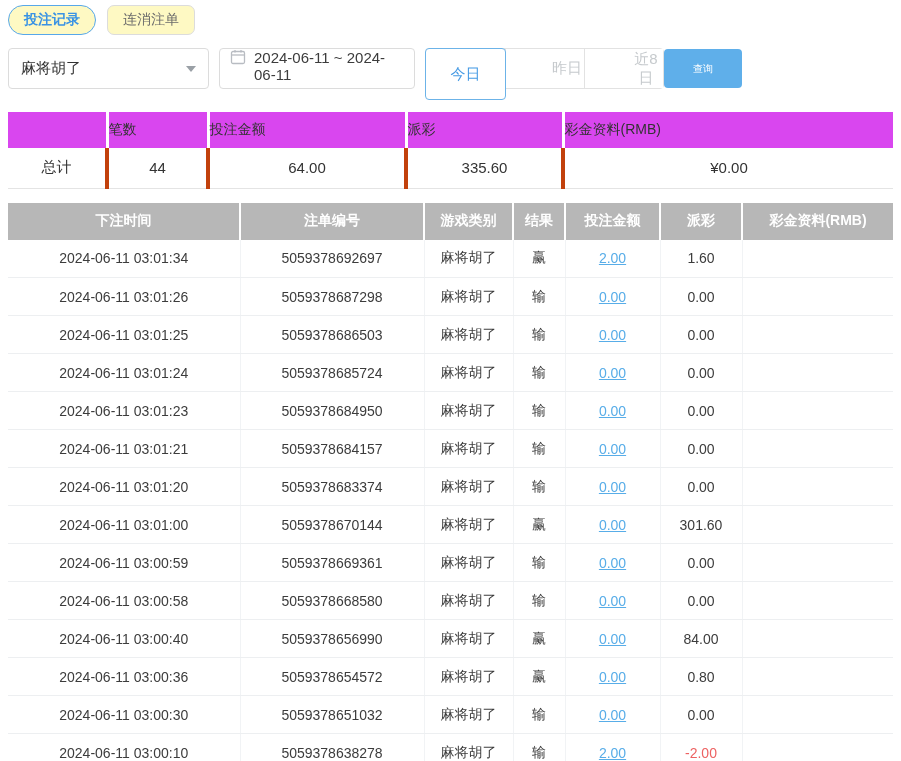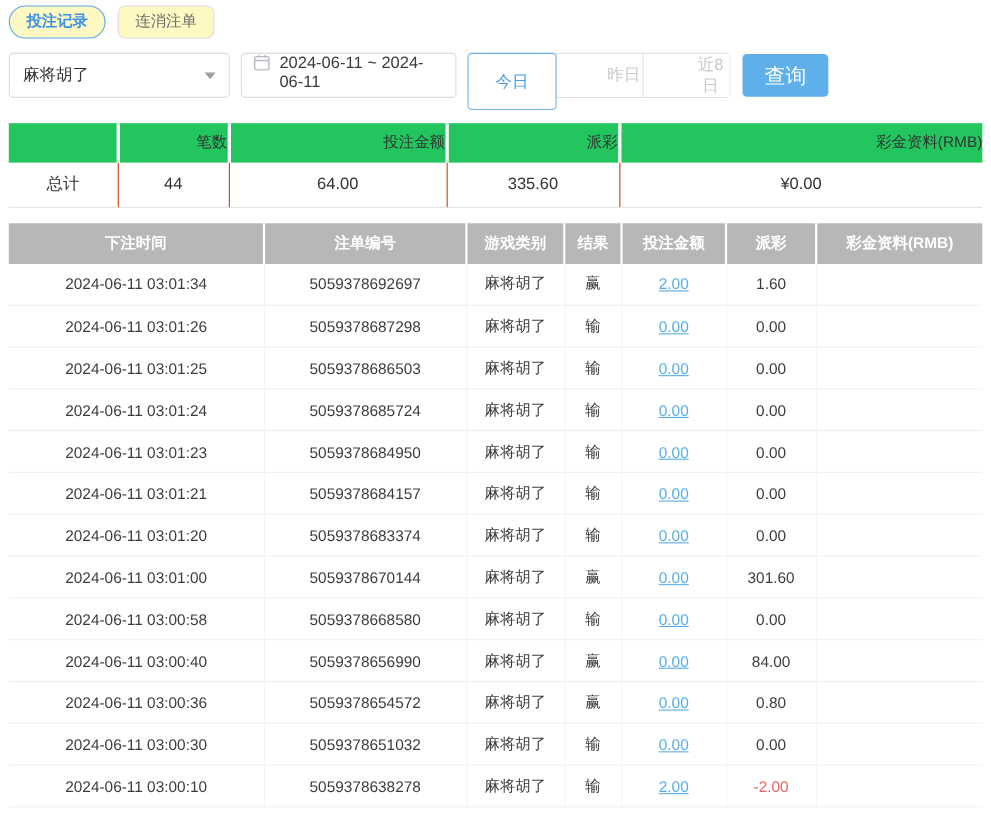--- a/index.html
+++ b/index.html
@@ -25,31 +25,31 @@
     display: flex; align-items: flex-start; padding: 0 10px; font-size: 15px; color: #3c3c3c;
     cursor: pointer; background: #fff; }
   .date-box svg { margin-right: 8px; flex: 0 0 auto; }
   .quick-group { margin-left: 10px; display: flex; height: 41px; border: 1px solid #e2e2e2;
     border-radius: 4px; background: #fff; }
   .quick-btn { width: 79px; height: 39px; background: #fff; border: none; font-size: 15px;
     color: #c6cacd; cursor: pointer; font-family: inherit; }
   .quick-btn + .quick-btn { border-left: 1px solid #e2e2e2; padding-left: 44px; }
   .quick-btn.active { border: 1px solid #6cb3e8; border-radius: 4px; color: #459ae4;
     margin: -1px; height: 52px; width: 81px; position: relative; z-index: 1; }
-  .query-btn { margin-left: 11px; width: 78px; height: 39px; background: #5fafea; color: #fff;
-    border: none; border-radius: 4px; font-size: 19px; cursor: pointer; font-family: Liberation Sans, sans-serif; }
+  .query-btn { margin-left: 0; width: 78px; height: 39px; background: #5fafea; color: #fff;
+    border: none; border-radius: 4px; font-size: 10px; cursor: pointer; font-family: Liberation Sans, sans-serif; }
 
   
   table { border-collapse: collapse; table-layout: fixed; }
   .summary-table { margin-top: 23px; width: 885px; }
-  .summary-table th { background: #22c55e; height: 36px; font-size: 14px; font-weight: normal;
-    color: #333; text-align: right; border-right: 3px solid #fff; }
+  .summary-table th { background: #d946ef; height: 36px; font-size: 14px; font-weight: normal;
+    color: #333; text-align: left; border-right: 3px solid #fff; }
   .summary-table th:last-child { border-right: none; }
   .summary-table td { height: 40px; text-align: center; font-size: 15px; color: #333;
-    border-right: 1px solid #c2410c; border-bottom: 1px solid #e4e4e4; background: #fff; }
+    border-right: 4px solid #c2410c; border-bottom: 1px solid #e4e4e4; background: #fff; }
   .summary-table td:last-child { border-right: none; }
   .summary-table col:nth-child(1) { width: 99px; }
   .summary-table col:nth-child(2) { width: 101px; }
   .summary-table col:nth-child(3) { width: 198px; }
   .summary-table col:nth-child(4) { width: 157px; }
 
   
   .records-table { margin-top: 14px; width: 885px; }
   .records-table th { background: #b7b7b7; color: #fff; height: 37px; font-size: 14px;
     font-weight: bold; text-align: center; border-right: 2px solid #fff; }
@@ -219,20 +219,29 @@
         <tr>
           <td>2024-06-11 03:01:00</td>
           <td>5059378670144</td>
           <td>麻将胡了</td>
           <td>赢</td>
           <td><a href="#">0.00</a></td>
           <td>301.60</td>
           <td></td>
         </tr>
         <tr>
+          <td>2024-06-11 03:00:59</td>
+          <td>5059378669361</td>
+          <td>麻将胡了</td>
+          <td>输</td>
+          <td><a href="#">0.00</a></td>
+          <td>0.00</td>
+          <td></td>
+        </tr>
+        <tr>
           <td>2024-06-11 03:00:58</td>
           <td>5059378668580</td>
           <td>麻将胡了</td>
           <td>输</td>
           <td><a href="#">0.00</a></td>
           <td>0.00</td>
           <td></td>
         </tr>
         <tr>
           <td>2024-06-11 03:00:40</td>

